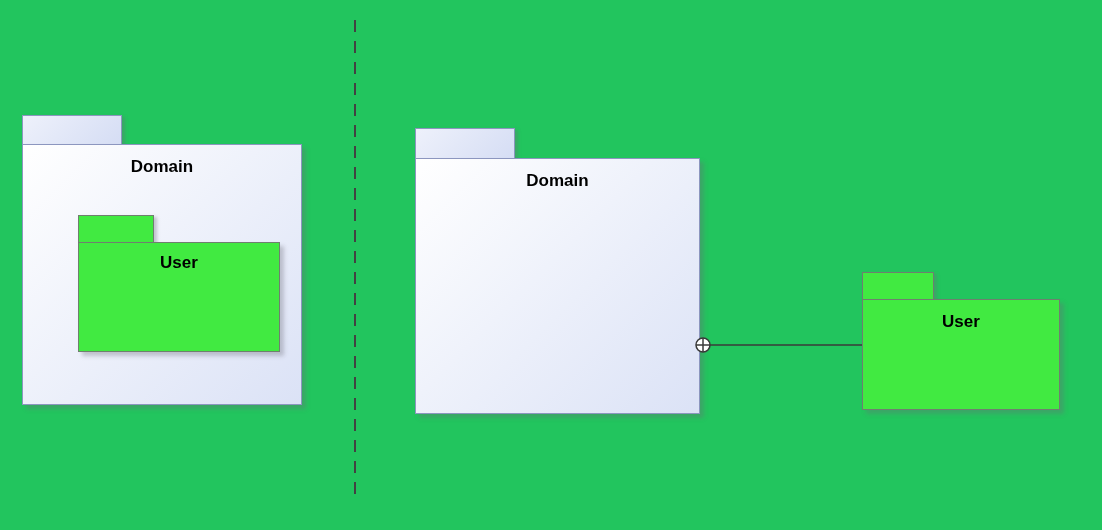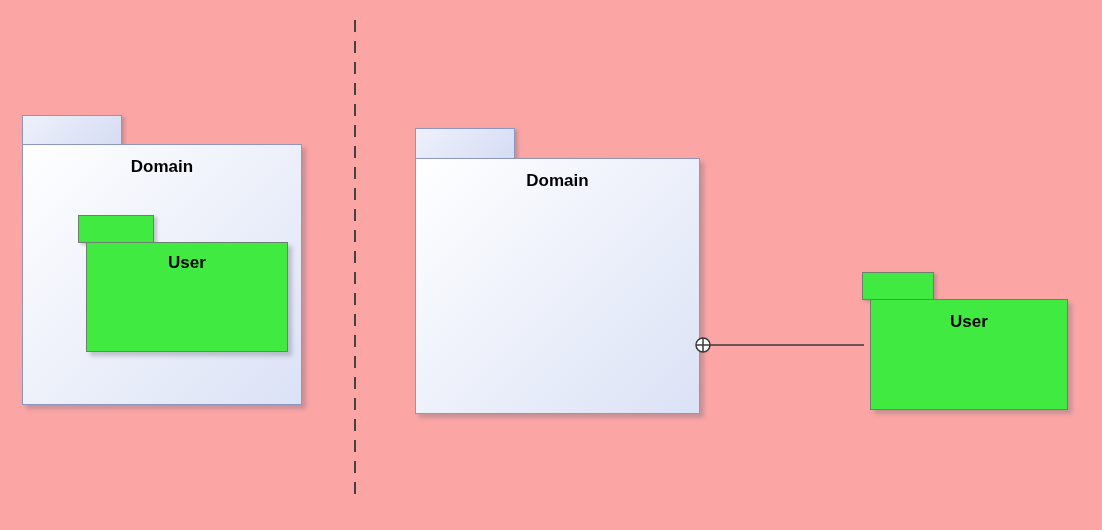--- a/index.html
+++ b/index.html
@@ -11,21 +11,21 @@
     --user-fill:#41ea41;
     --user-border:#6f7f6f;
     --connector:#3a3a3a;
     --divider:#424242;
     --label-text:#000000;
   }
   html,body{margin:0;padding:0;background:#ffffff;}
   .canvas{
     position:relative;
     width:1102px;height:530px;
-    background:#fca5a5;
+    background:#22c55e;
     font-family:"Liberation Sans", sans-serif;
     overflow:hidden;
   }
   .tab{
     position:absolute;
     border:1.5px solid var(--domain-border);
     box-shadow:3px 2px 3px rgba(110,110,120,0.35);
     box-sizing:border-box;
   }
   .body{
@@ -40,21 +40,20 @@
   .domain-body{
     background:linear-gradient(135deg, var(--domain-fill-light) 0%, var(--domain-fill-dark) 100%);
   }
   .user-tab{
     background:var(--user-fill);
     border-color:var(--user-border);
   }
   .user-body{
     background:var(--user-fill);
     border-color:var(--user-border);
-    margin-left:8px;
   }
   .pkg-label{
     width:100%;
     text-align:center;
     font-weight:bold;
     font-size:17px;
     color:var(--label-text);
     padding-top:12px;
     user-select:none;
   }

